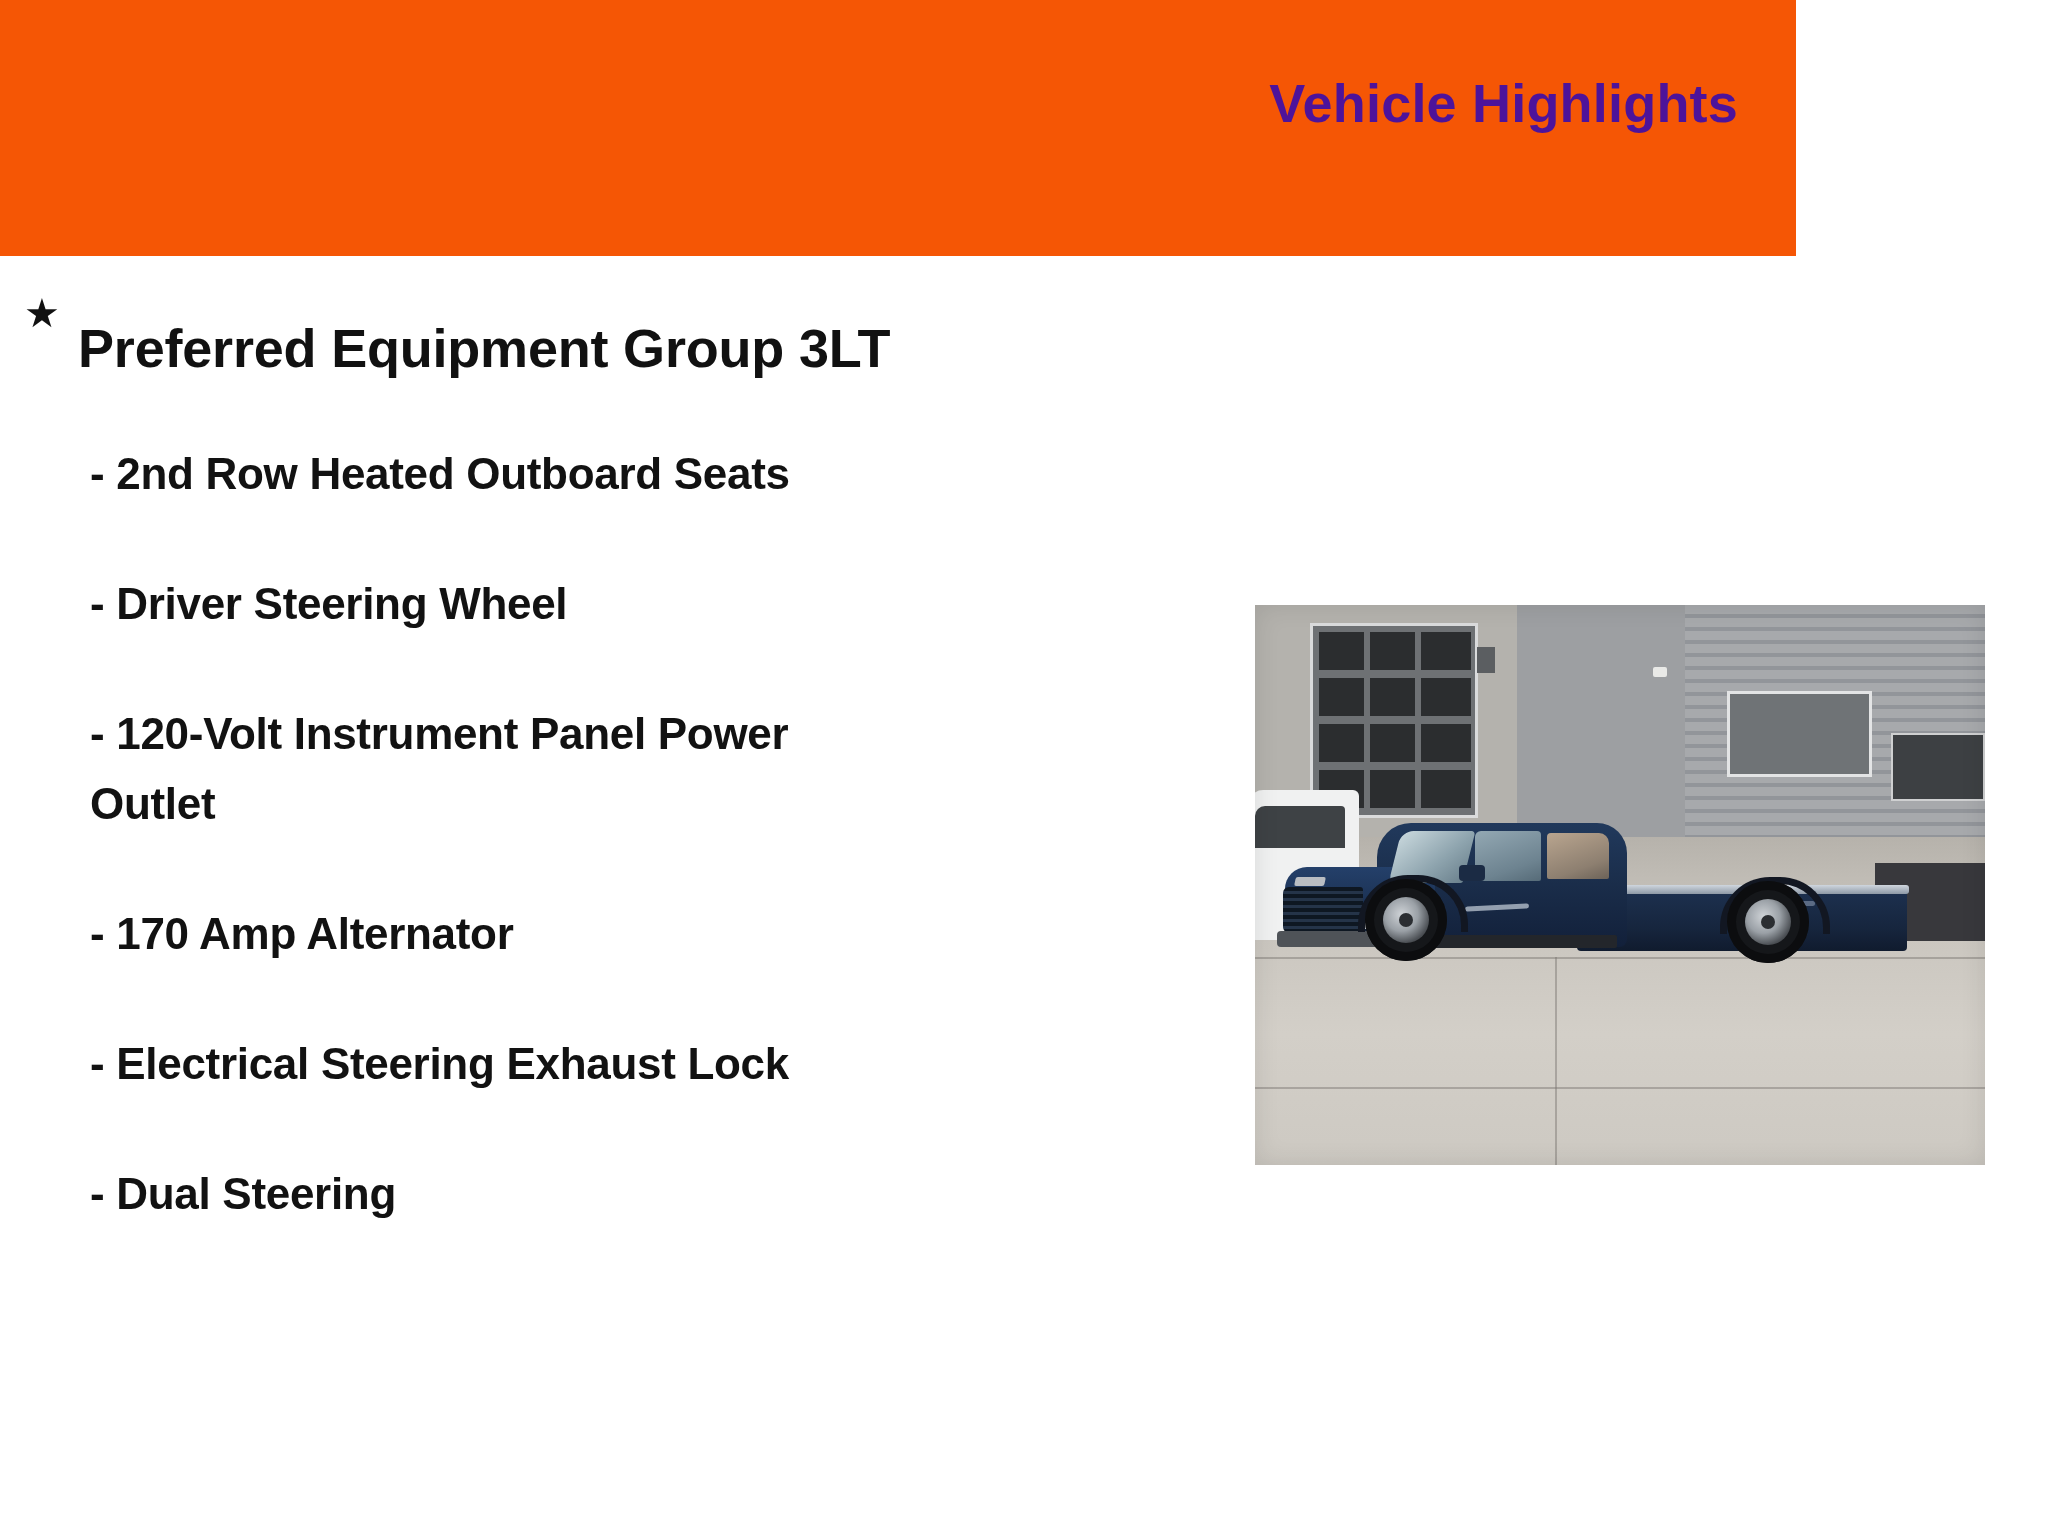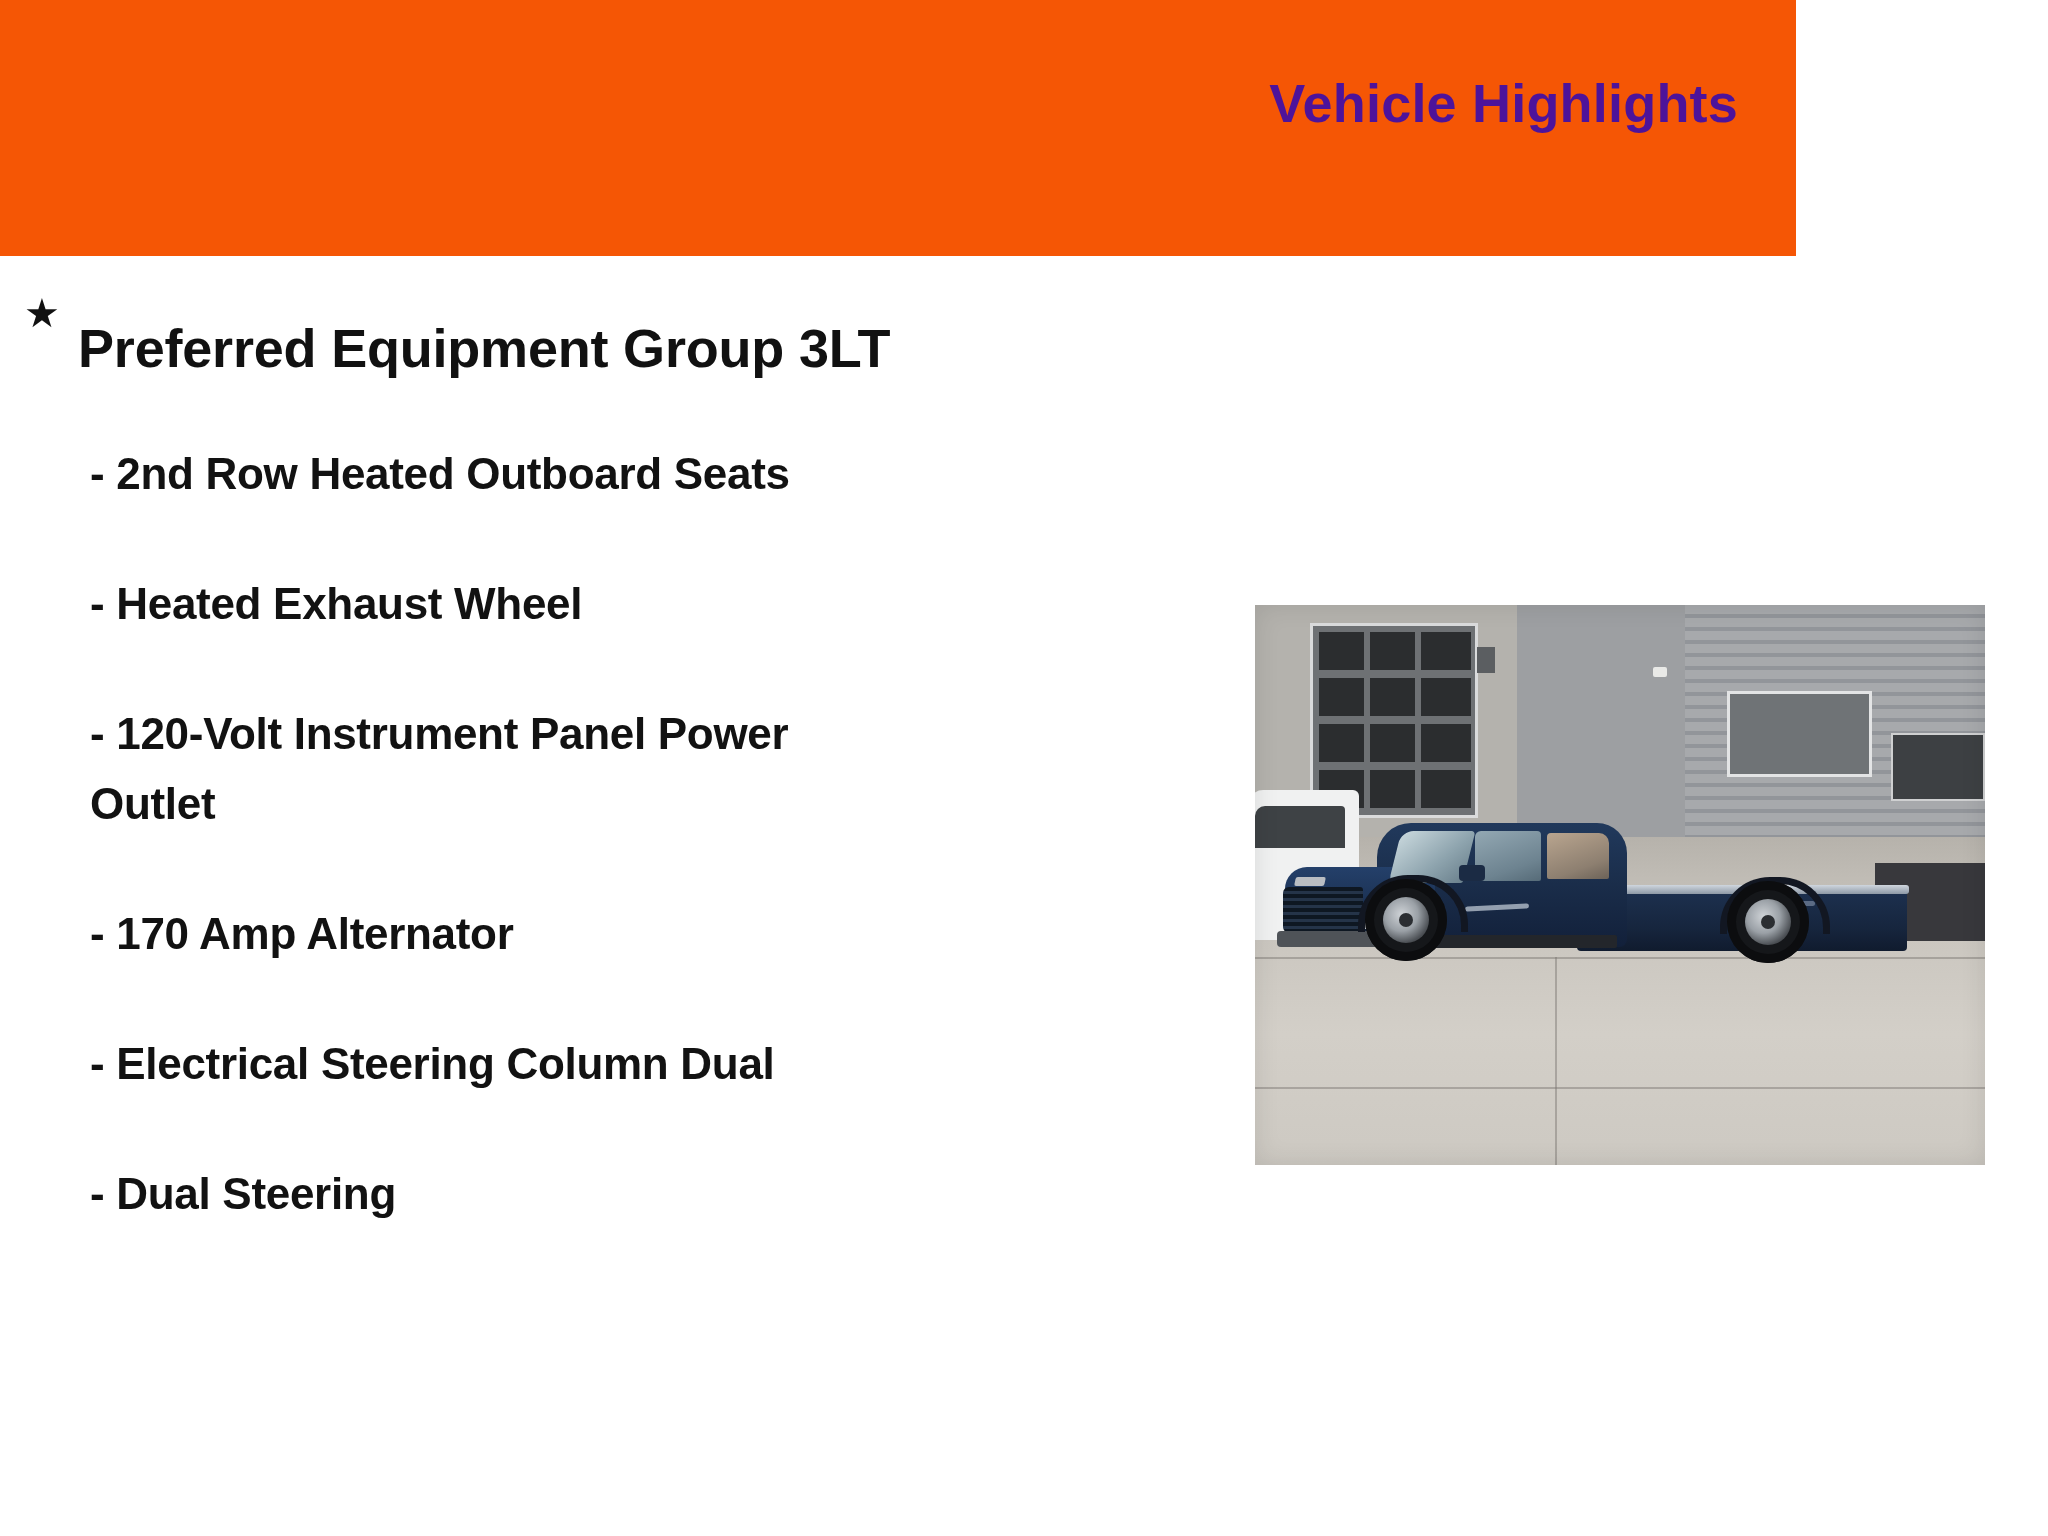--- a/index.html
+++ b/index.html
@@ -294,28 +294,28 @@
 
   <div class="bullet-col">
 
     <div class="item-main">
       <span class="star-icon">★</span>
       <span class="item-main-label">Preferred Equipment Group 3LT</span>
     </div>
 
     <div class="item-sub">- 2nd Row Heated Outboard Seats</div>
 
-    <div class="item-sub">- Heated Exhaust Wheel</div>
+    <div class="item-sub">- Driver Steering Wheel</div>
 
     <div class="item-sub wrap-two">- 120-Volt Instrument Panel Power Outlet</div>
 
 
     <div class="item-sub">- 170 Amp Alternator</div>
 
-    <div class="item-sub">- Electrical Steering Column Dual</div>
+    <div class="item-sub">- Electrical Steering Exhaust Lock</div>
 
     <div class="item-sub">- Dual Steering</div>
   </div>
 
   <div class="photo-frame">
     <div class="photo">
 
       <div class="bg-sky"></div>
       <div class="bld-left"></div>
       <div class="bld-mid"></div>

